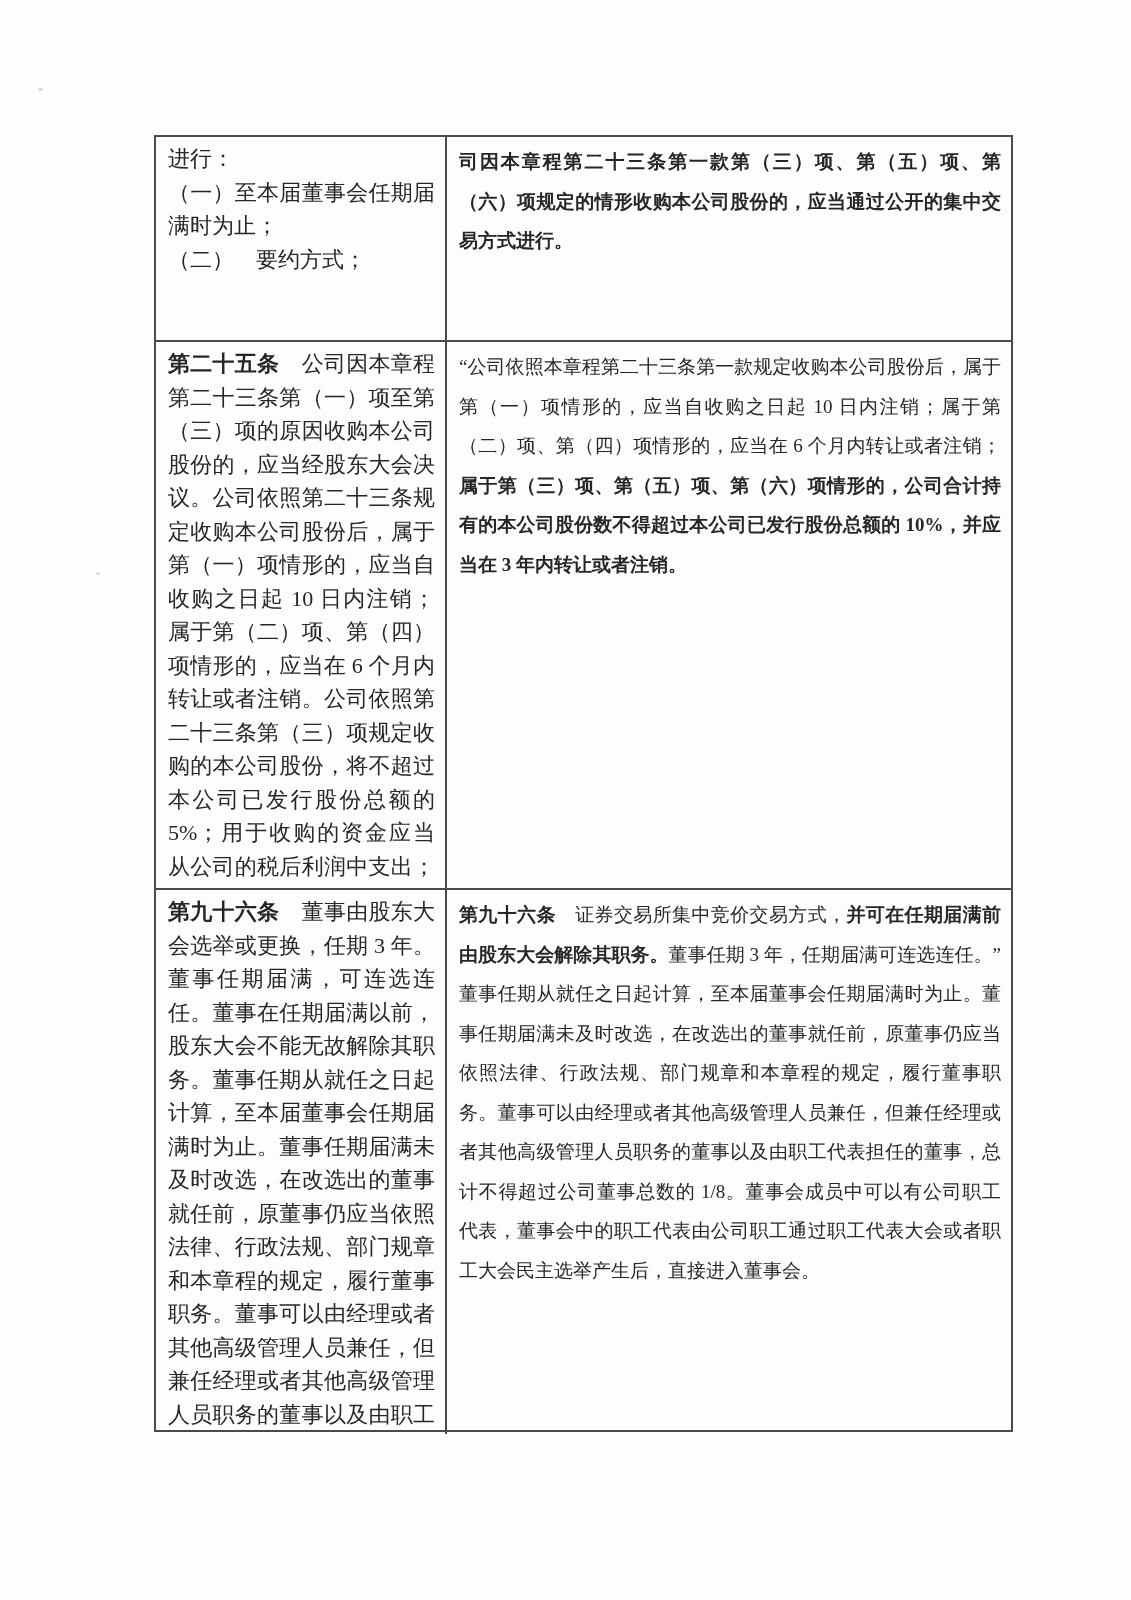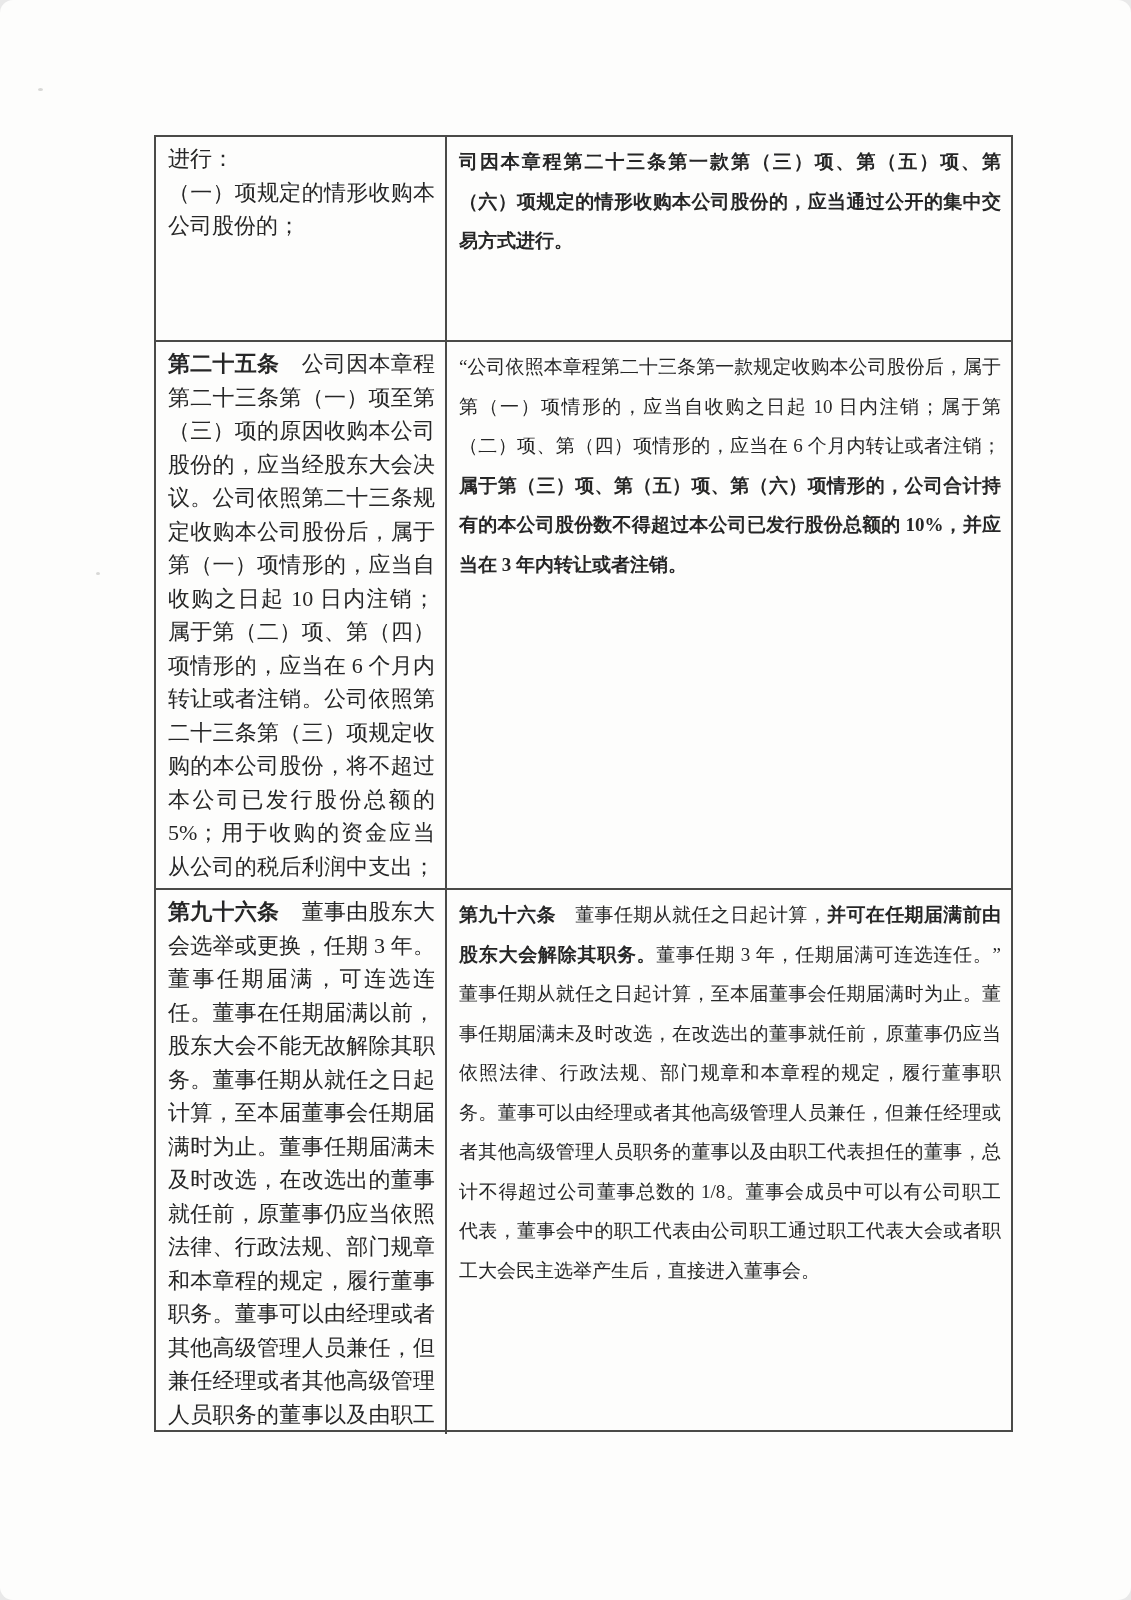--- a/index.html
+++ b/index.html
@@ -9,21 +9,20 @@
   }
   .page {
     position: relative;
     width: 1131px;
     height: 1600px;
     margin: 0 auto;
     background: #fdfdfc;
     font-family: "Liberation Serif", "DejaVu Serif", serif;
     color: #262626;
     overflow: hidden;
-    border-radius: 13px;
   }
   
   .speck { position: absolute; background: #d8d8d6; border-radius: 50%; }
   .sp1 { left: 38px; top: 88px;  width: 5px; height: 3px; }
   .sp2 { left: 96px; top: 572px; width: 4px; height: 3px; }
 
   .doc-table {
     position: absolute;
     left: 154px;
     top: 135px;
@@ -52,34 +51,35 @@
 <body>
 
 <div class="page">
   <span class="speck sp1"></span>
   <span class="speck sp2"></span>
 
   <div class="doc-table">
 
     <div class="cell col-old row-a">
       <p><span>进行：</span></p>
-      <p><span>（一）项规定的情形收购本公司股份的；</span></p>
+      <p><span>（一）至本届董事会任期届满时为止；</span></p>
+      <p><span>（二）　要约方式；</span></p>
     </div>
     <div class="cell col-new row-a">
       <p><span class="bold">司因本章程第二十三条第一款第（三）项、第（五）项、第（六）项规定的情形收购本公司股份的，应当通过公开的集中交易方式进行。</span></p>
     </div>
 
     <div class="cell col-old row-b">
       <p><span class="bold">第二十五条</span><span>　公司因本章程第二十三条第（一）项至第（三）项的原因收购本公司股份的，应当经股东大会决议。公司依照第二十三条规定收购本公司股份后，属于第（一）项情形的，应当自收购之日起 10 日内注销；属于第（二）项、第（四）项情形的，应当在 6 个月内转让或者注销。公司依照第二十三条第（三）项规定收购的本公司股份，将不超过本公司已发行股份总额的 5%；用于收购的资金应当从公司的税后利润中支出；所收购的股份应当 1 年内转让给职工。</span></p>
     </div>
     <div class="cell col-new row-b">
       <p><span>“公司依照本章程第二十三条第一款规定收购本公司股份后，属于第（一）项情形的，应当自收购之日起 10 日内注销；属于第（二）项、第（四）项情形的，应当在 6 个月内转让或者注销；</span><span class="bold">属于第（三）项、第（五）项、第（六）项情形的，公司合计持有的本公司股份数不得超过本公司已发行股份总额的 10%，并应当在 3 年内转让或者注销。</span></p>
     </div>
 
     <div class="cell col-old">
       <p><span class="bold">第九十六条</span><span>　董事由股东大会选举或更换，任期 3 年。董事任期届满，可连选连任。董事在任期届满以前，股东大会不能无故解除其职务。董事任期从就任之日起计算，至本届董事会任期届满时为止。董事任期届满未及时改选，在改选出的董事就任前，原董事仍应当依照法律、行政法规、部门规章和本章程的规定，履行董事职务。董事可以由经理或者其他高级管理人员兼任，但兼任经理或者其他高级管理人员职务的董事以及由职工代表担任的董事，总计不得超过公司董</span></p>
     </div>
     <div class="cell col-new">
-      <p><span class="bold">第九十六条</span><span>　董事任期从就任之日起计算，</span><span class="bold">并可在任期届满前由股东大会解除其职务。</span><span>董事任期 3 年，任期届满可连选连任。”　董事任期从就任之日起计算，至本届董事会任期届满时为止。董事任期届满未及时改选，在改选出的董事就任前，原董事仍应当依照法律、行政法规、部门规章和本章程的规定，履行董事职务。董事可以由经理或者其他高级管理人员兼任，但兼任经理或者其他高级管理人员职务的董事以及由职工代表担任的董事，总计不得超过公司董事总数的 1/8。董事会成员中可以有公司职工代表，董事会中的职工代表由公司职工通过职工代表大会或者职工大会民主选举产生后，直接进入董事会。</span></p>
+      <p><span class="bold">第九十六条</span><span>　证券交易所集中竞价交易方式，</span><span class="bold">并可在任期届满前由股东大会解除其职务。</span><span>董事任期 3 年，任期届满可连选连任。”　董事任期从就任之日起计算，至本届董事会任期届满时为止。董事任期届满未及时改选，在改选出的董事就任前，原董事仍应当依照法律、行政法规、部门规章和本章程的规定，履行董事职务。董事可以由经理或者其他高级管理人员兼任，但兼任经理或者其他高级管理人员职务的董事以及由职工代表担任的董事，总计不得超过公司董事总数的 1/8。董事会成员中可以有公司职工代表，董事会中的职工代表由公司职工通过职工代表大会或者职工大会民主选举产生后，直接进入董事会。</span></p>
     </div>
 
   </div>
 </div>
 
 </body></html>

